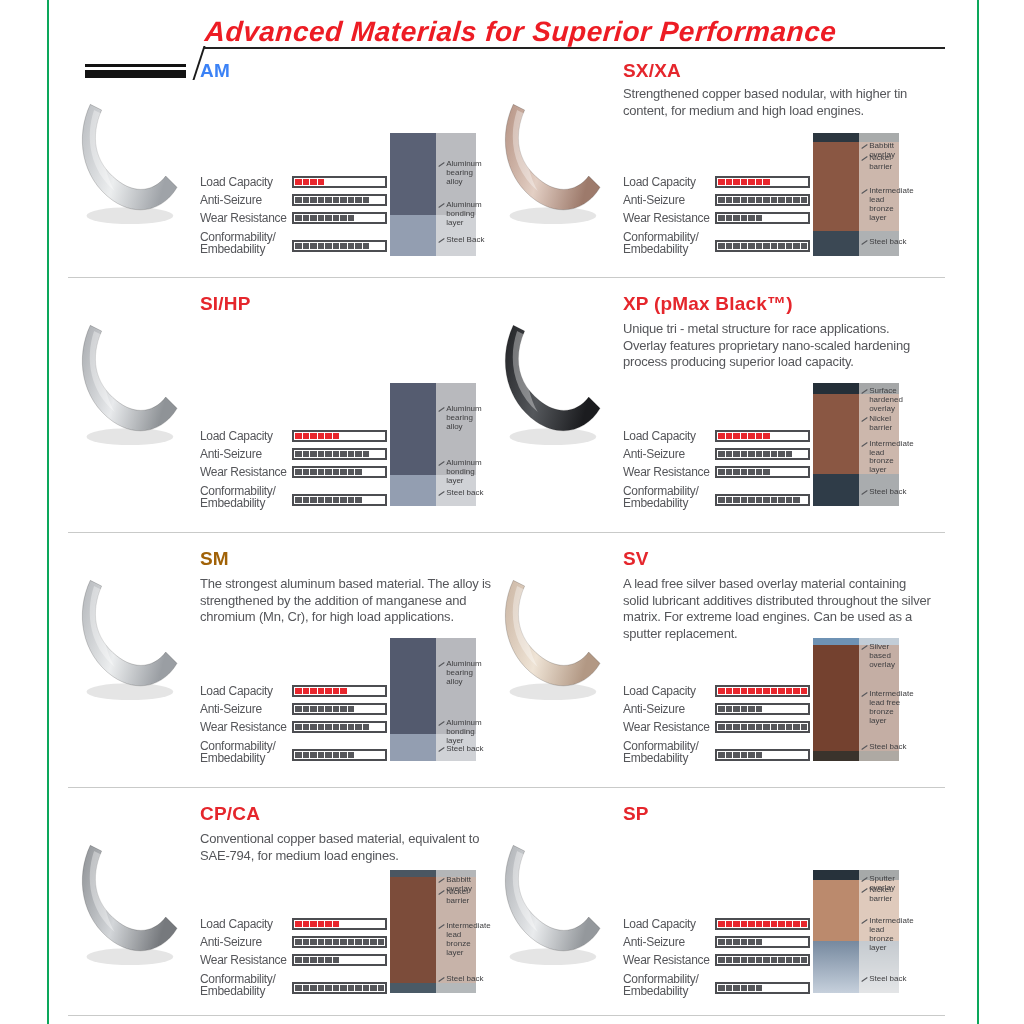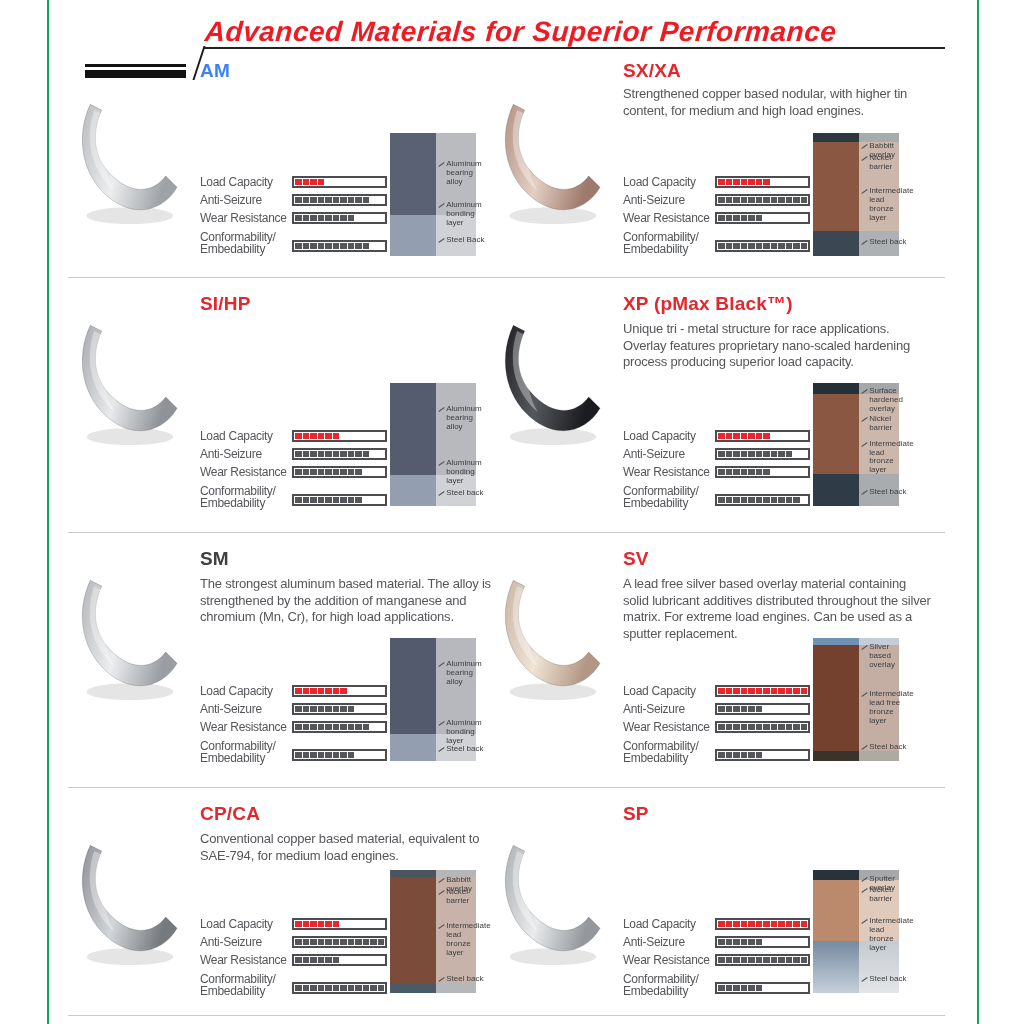--- a/index.html
+++ b/index.html
@@ -493,21 +493,21 @@
         <linearGradient x1="0" y1="0" x2="1" y2="0.3" id="bg4">
           <stop offset="0" stop-color="#b4b7bb"></stop>
               <stop offset="0.5" stop-color="#eceeef"></stop>
               <stop offset="1" stop-color="#9a9ea3"></stop>
         </linearGradient>
       </defs>
       <ellipse cx="72" cy="134" rx="46" ry="9" fill="rgba(0,0,0,0.10)"></ellipse>
       <path class="b-shell" d="M30,16 C14,50 20,94 54,118 C80,136 108,128 122,104 L110,92 C98,108 78,112 58,96 C34,77 30,50 42,22 Z" stroke="rgba(0,0,0,0.18)" stroke-width="1" fill="url(#bg4)"></path>
       <path class="b-sheen" d="M34,22 C24,52 30,86 56,108 C44,88 40,56 46,28 Z" fill="rgba(255,255,255,0.35)"></path>
     </svg>
-    <h2 class="heading" style="color: #404040;">SM</h2>
+    <h2 class="heading" style="color: #a16207;">SM</h2>
     <p class="desc">The strongest aluminum based material. The alloy is strengthened by the addition of manganese and chromium (Mn, Cr), for high load applications.</p>
     <div class="ratings">
           <div class="rating-row">
             <div class="rating-label">Load Capacity</div>
             <div class="bar">
               <span class="cell" style="background: rgb(232, 38, 45);"></span>
               <span class="cell" style="background: rgb(232, 38, 45);"></span>
               <span class="cell" style="background: rgb(232, 38, 45);"></span>
               <span class="cell" style="background: rgb(232, 38, 45);"></span>
               <span class="cell" style="background: rgb(232, 38, 45);"></span>

